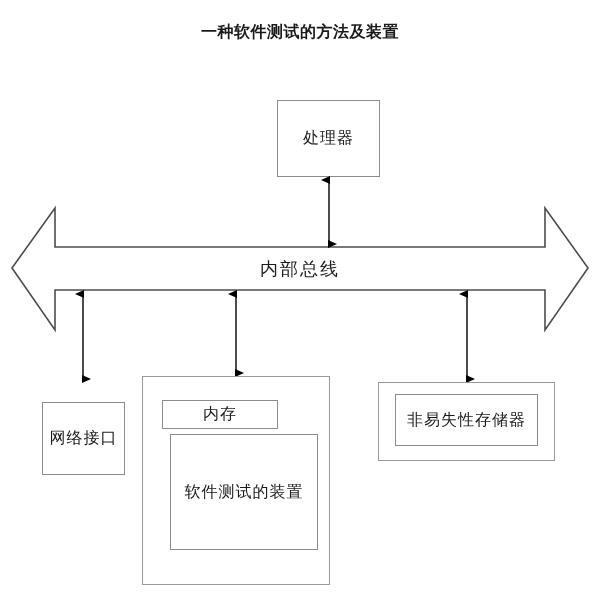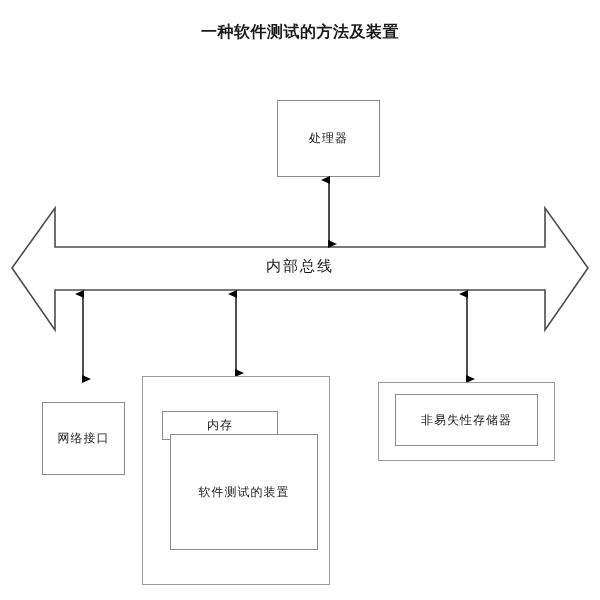--- a/index.html
+++ b/index.html
@@ -34,21 +34,21 @@
     position: absolute;
     box-sizing: border-box;
     background: #ffffff;
     border: 1px solid #8c8c8c;
     display: flex;
     align-items: center;
     justify-content: center;
   }
   .box-label {
     font-family: "DejaVu Serif", serif;
-    font-size: 12px;
+    font-size: 16px;
     color: #1a1a1a;
     white-space: nowrap;
     letter-spacing: 1px;
   }
   .box-container {
     position: absolute;
     box-sizing: border-box;
     background: #ffffff;
     border: 1px solid #9a9a9a;
   }
@@ -65,21 +65,21 @@
     height: 73px;
   }
   #memory-container {
     left: 142px;
     top: 376px;
     width: 188px;
     height: 209px;
   }
   #memory-label-box {
     left: 162px;
-    top: 411px;
+    top: 400px;
     width: 116px;
     height: 29px;
   }
   #sw-test-apparatus-box {
     left: 162px;
     top: 434px;
     width: 148px;
     height: 116px;
     margin-left: 8px;
   }
@@ -103,21 +103,21 @@
     height: 600px;
     pointer-events: none;
   }
   .bus-label {
     position: absolute;
     left: 0;
     top: 257px;
     width: 600px;
     text-align: center;
     font-family: "DejaVu Serif", serif;
-    font-size: 15px;
+    font-size: 18px;
     color: #1a1a1a;
     letter-spacing: 2px;
   }
 </style>
 </head>
 <body>
 
 <div id="canvas">
 
   <div class="title">一种软件测试的方法及装置</div>

